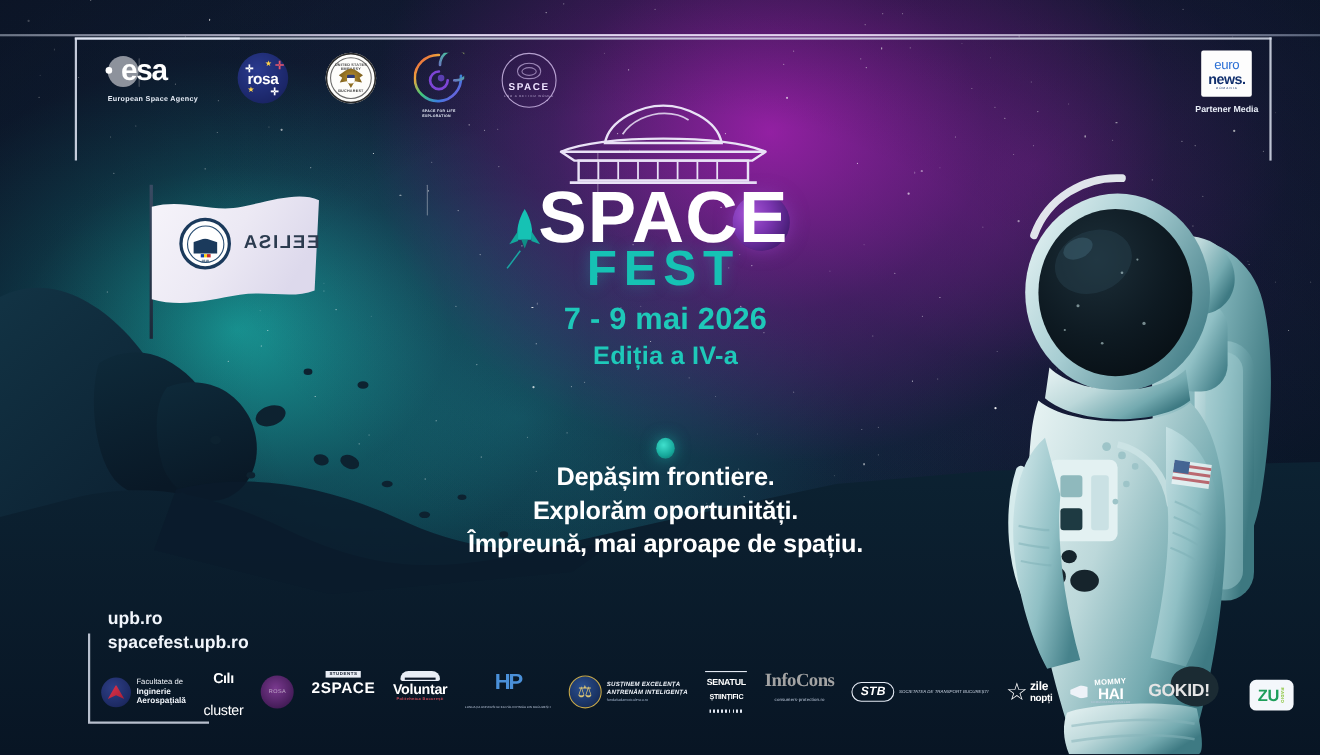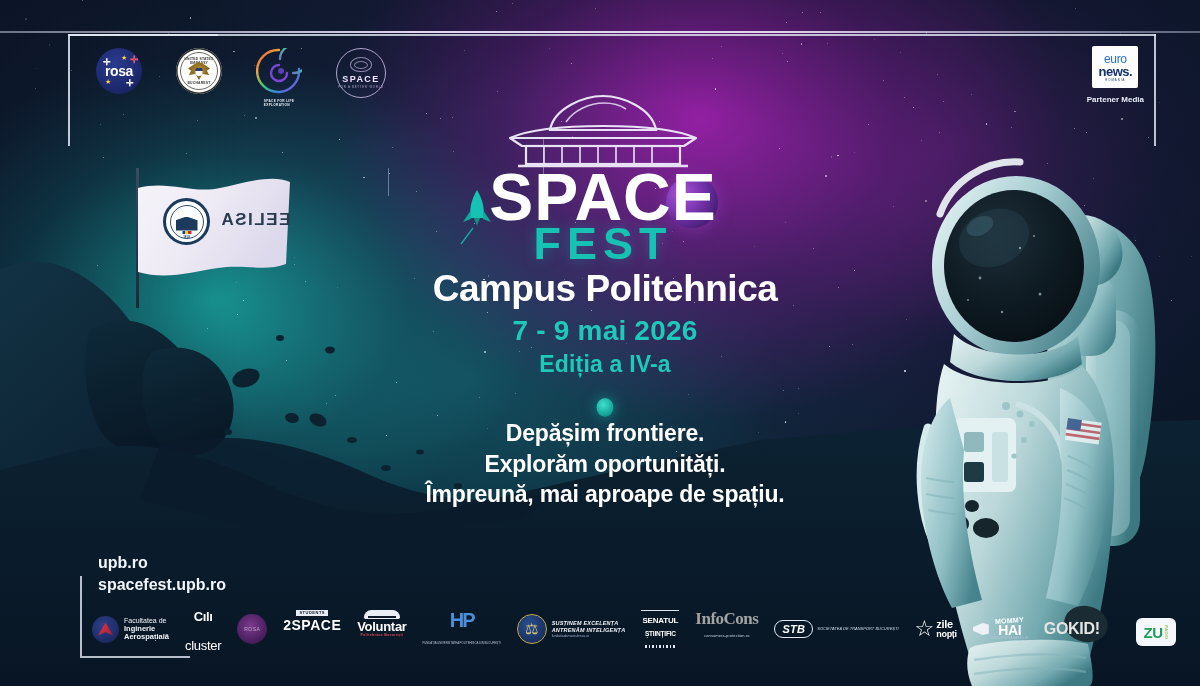--- a/index.html
+++ b/index.html
@@ -615,20 +615,28 @@
 
   <div class="top-hairline"></div>
 
   <div class="frame-top-line"></div>
   <div class="frame-tl"></div>
   <div class="frame-tr"></div>
   <div class="frame-bl"></div>
 
   <div class="top-logos">
 
+    <div class="tlogo">
+      <div class="esa-mark">
+        <div class="esa-dot-big"></div>
+        <div class="esa-dot-sm"></div>
+        <div class="esa-text">esa</div>
+      </div>
+      <div class="tlogo-cap">European Space Agency</div>
+    </div>
 
     <div class="tlogo">
       <div class="rosa-mark">
         <span class="rosa-star" style="left:9px;top:30px;">★</span>
         <span class="rosa-star" style="left:25px;top:6px;">★</span>
         <span class="rosa-plus" style="left:30px;top:30px;">✛</span>
         <span class="rosa-plus" style="left:7px;top:9px;">✛</span>
         <span class="rosa-cross-r" style="left:34px;top:6px;color:#e8576b;">✛</span>
         <span class="rosa-text">rosa</span>
       </div>
@@ -720,21 +728,20 @@
     <svg class="rocket" viewBox="0 0 34 58">
       <path d="M19,2 C25,12 27,22 25,30 L13,30 C11,22 13,12 19,2 Z" fill="#16c2b4"></path>
       <path d="M13,22 L5,34 L13,31 Z" fill="#12a89c"></path>
       <path d="M25,22 L33,34 L25,31 Z" fill="#12a89c"></path>
       <path d="M16,30 L22,30 L19,38 Z" fill="#0e8f86"></path>
       <line x1="15" y1="40" x2="3" y2="56" stroke="#16c2b4" stroke-width="1.4" opacity="0.8"></line>
     </svg>
   </div>
 
   <div class="main-text">
-    <div class="headline">Campus Politehnica</div>
     <div class="dates">7 - 9 mai 2026</div>
     <div class="edition">Ediția a IV-a</div>
     <div class="orb-small"></div>
   </div>
 
   <div class="tagline">
     <div>Depășim frontiere.</div>
     <div>Explorăm oportunități.</div>
     <div>Împreună, mai aproape de spațiu.</div>
   </div>

